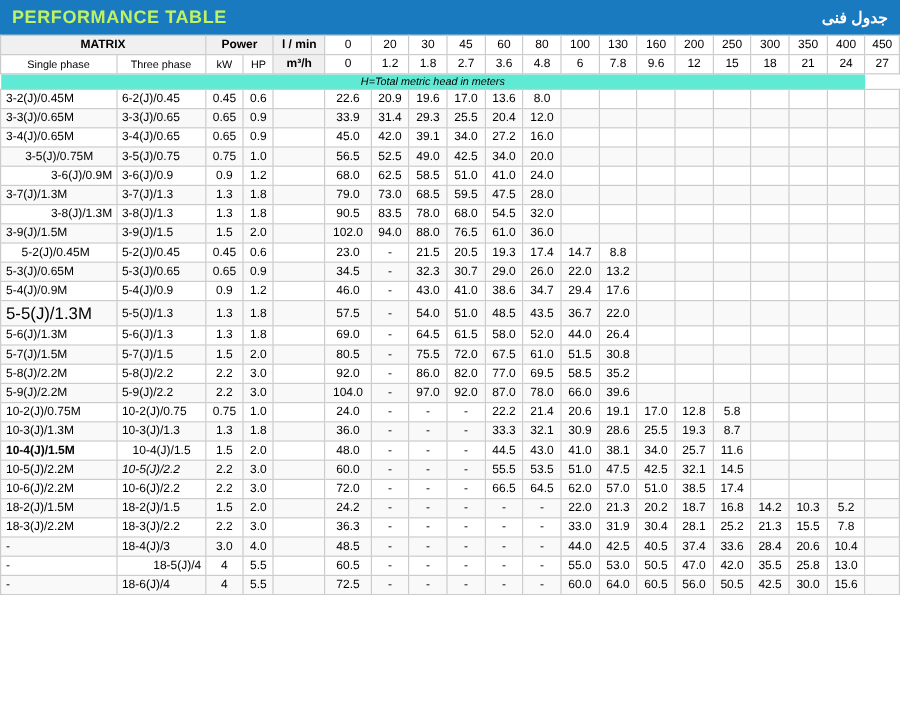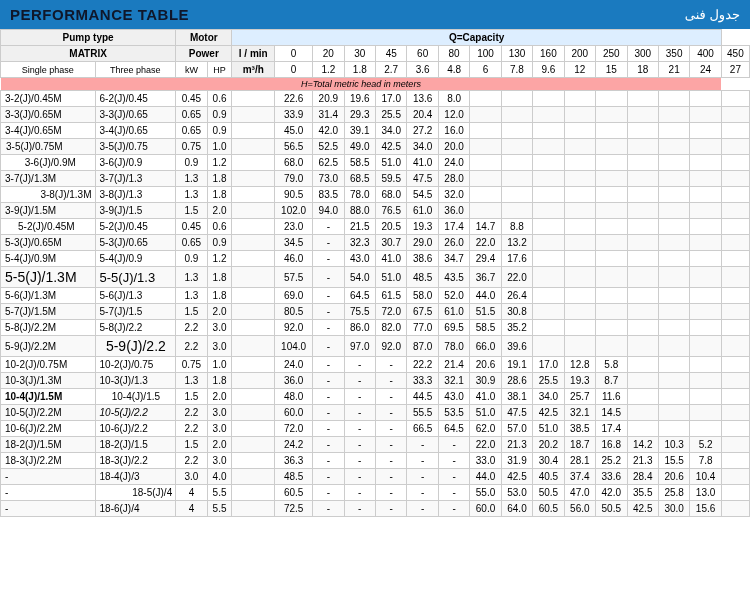--- a/index.html
+++ b/index.html
@@ -10,29 +10,29 @@
       width: 750px;
     }
     .header {
       background: #1a7abf;
       display: flex;
       justify-content: space-between;
       align-items: center;
       padding: 6px 10px;
     }
     .header-title {
-      color: #0f172a;
+      color: #bef264;
       font-size: 15px;
       font-weight: bold;
       letter-spacing: 0.5px;
     }
     .header-title-ar {
       color: #fff;
       font-size: 13px;
-      font-weight: normal;
+      font-weight: bold;
       direction: rtl;
     }
     table {
       width: 100%;
       border-collapse: collapse;
       font-size: 10px;
     }
     th, td {
       border: 1px solid #ccc;
       text-align: center;
@@ -46,46 +46,41 @@
     .col-header-light {
       background: #f0f0f0;
       font-weight: bold;
     }
     .row-alt {
       background: #f9f9f9;
     }
     .note-row td {
       font-size: 9px;
       font-style: italic;
-      background: #fca5a5;
+      background: #5eead4;
       border: none;
       text-align: center;
       padding: 1px;
     }
     .sub-header-row th {
       font-size: 9px;
       font-weight: normal;
     }
   </style>
 </head>
 <body>
 
 <div class="header">
   <span class="header-title">PERFORMANCE TABLE</span>
   <span class="header-title-ar">جدول فنی</span>
 </div>
 
 <table>
   <thead>
 
-    <tr>
-      <th colspan="2" class="col-header-light">Pump type</th>
-      <th colspan="2" class="col-header-light">Motor</th>
-      <th colspan="15" class="col-header-blue">Q=Capacity</th>
-    </tr>
 
     <tr>
       <th colspan="2" class="col-header-light">MATRIX</th>
       <th colspan="2" class="col-header-light">Power</th>
       <td class="col-header-light">l / min</td>
       <td>0</td>
       <td>20</td>
       <td>30</td>
       <td>45</td>
       <td>60</td>
@@ -189,21 +184,21 @@
         <td></td>
         <td></td>
         <td></td>
         <td></td>
         <td></td>
         <td></td>
         <td></td>
         <td></td>
       </tr>
       <tr class="row-alt">
-        <td style="text-align: left; padding-left: 5px; font-size: 10px;">3-5(J)/0.75M</td>
+        <td style="text-align: left; padding-left: 20px; font-size: 10px;">3-5(J)/0.75M</td>
         <td style="text-align: left; padding-left: 4px; font-size: 10px;">3-5(J)/0.75</td>
         <td>0.75</td>
         <td>1.0</td>
         <td></td>
         <td>56.5</td>
         <td>52.5</td>
         <td>49.0</td>
         <td>42.5</td>
         <td>34.0</td>
         <td>20.0</td>
@@ -211,21 +206,21 @@
         <td></td>
         <td></td>
         <td></td>
         <td></td>
         <td></td>
         <td></td>
         <td></td>
         <td></td>
       </tr>
       <tr>
-        <td style="text-align: center; padding-left: 8px; font-size: 10px; margin-left: 34px;">3-6(J)/0.9M</td>
+        <td style="text-align: right; padding-left: 8px; font-size: 10px; margin-left: 34px;">3-6(J)/0.9M</td>
         <td style="text-align: left; padding-left: 4px; font-size: 10px;">3-6(J)/0.9</td>
         <td>0.9</td>
         <td>1.2</td>
         <td></td>
         <td>68.0</td>
         <td>62.5</td>
         <td>58.5</td>
         <td>51.0</td>
         <td>41.0</td>
         <td>24.0</td>
@@ -366,21 +361,21 @@
         <td></td>
         <td></td>
         <td></td>
         <td></td>
         <td></td>
         <td></td>
         <td></td>
       </tr>
       <tr class="row-alt">
         <td style="text-align: left; padding-left: 4px; font-size: 14px;">5-5(J)/1.3M</td>
-        <td style="text-align: left; padding-left: 4px; font-size: 13px;">5-5(J)/1.3</td>
+        <td style="text-align: left; padding-left: 4px; font-size: 10px;">5-5(J)/1.3</td>
         <td>1.3</td>
         <td>1.8</td>
         <td></td>
         <td>57.5</td>
         <td>-</td>
         <td>54.0</td>
         <td>51.0</td>
         <td>48.5</td>
         <td>43.5</td>
         <td>36.7</td>
@@ -454,21 +449,21 @@
         <td></td>
         <td></td>
         <td></td>
         <td></td>
         <td></td>
         <td></td>
         <td></td>
       </tr>
       <tr class="row-alt">
         <td style="text-align: left; padding-left: 4px; font-size: 10px;">5-9(J)/2.2M</td>
-        <td style="text-align: center; padding-left: 4px; font-size: 14px;">5-9(J)/2.2</td>
+        <td style="text-align: left; padding-left: 4px; font-size: 10px;">5-9(J)/2.2</td>
         <td>2.2</td>
         <td>3.0</td>
         <td></td>
         <td>104.0</td>
         <td>-</td>
         <td>97.0</td>
         <td>92.0</td>
         <td>87.0</td>
         <td>78.0</td>
         <td>66.0</td>

